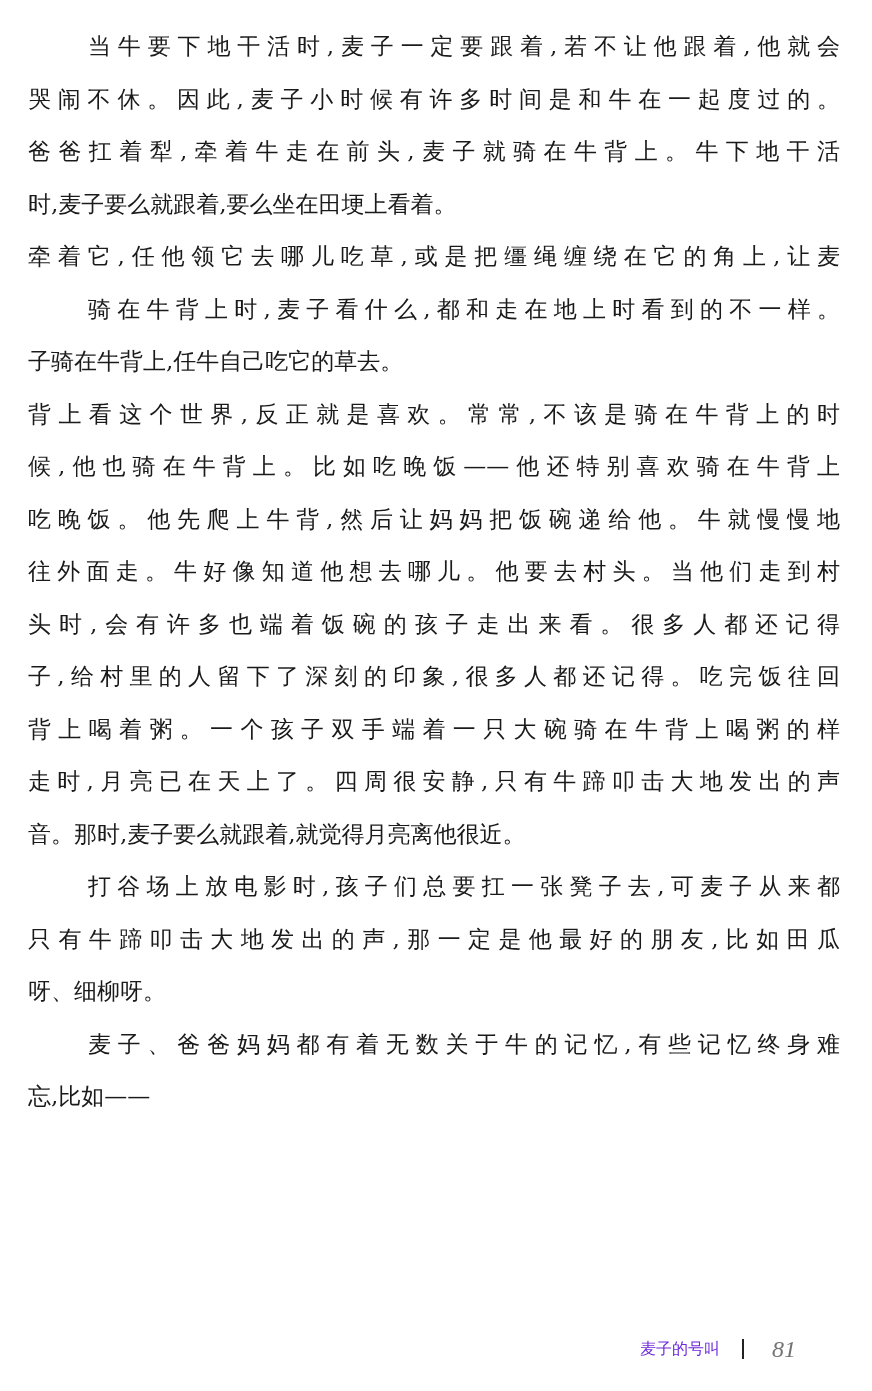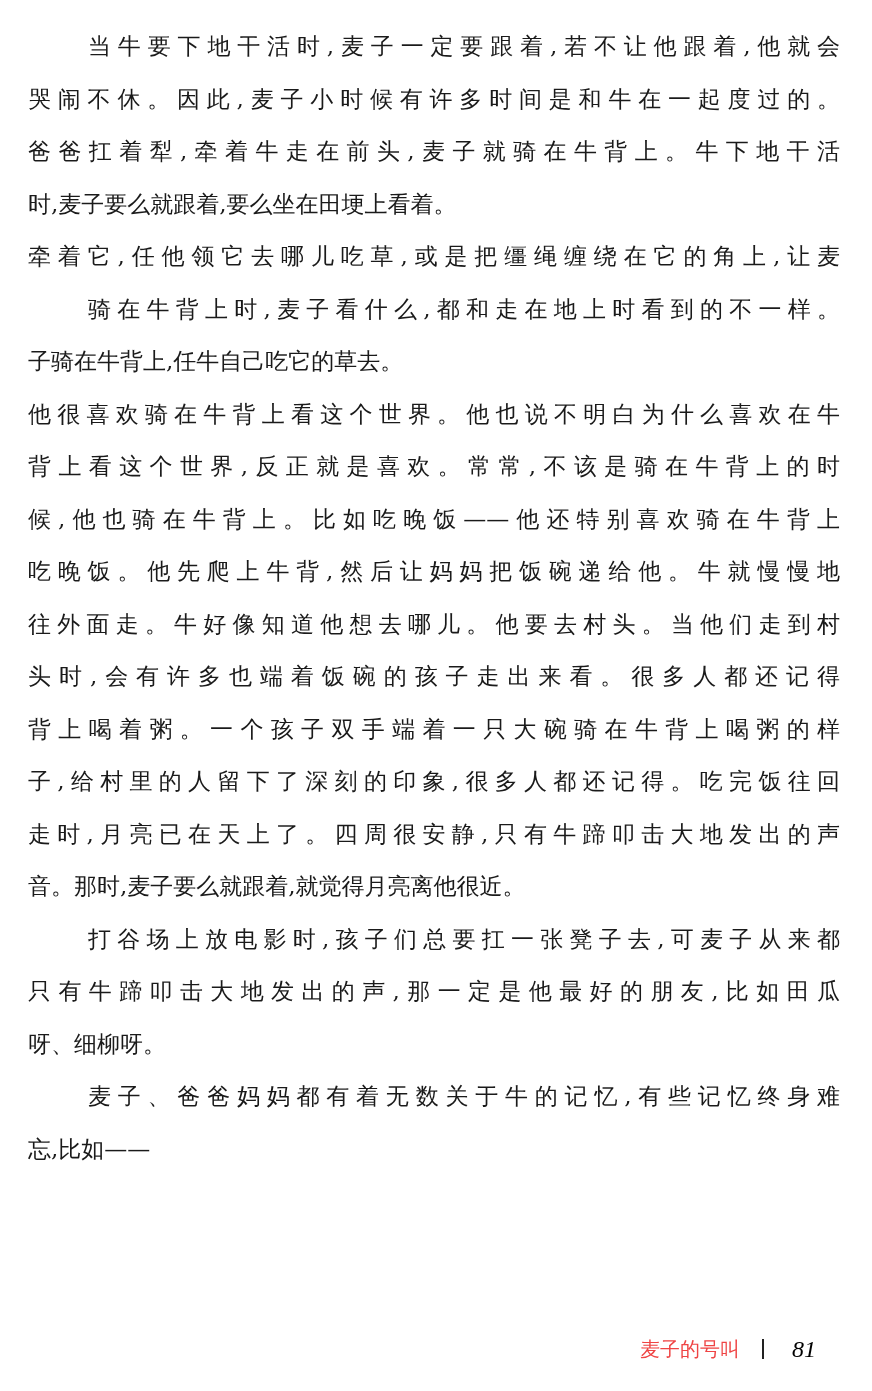--- a/index.html
+++ b/index.html
@@ -7,48 +7,47 @@
          font-family: "DejaVu Serif", "Liberation Serif", serif; color: #1a1a1a; }
   .page { position: absolute; left: 0; top: 0; width: 872px; height: 1391px; }
   .body-text { position: absolute; left: 28px; top: 26px; width: 812px; }
   .line { height: 52.5px; line-height: 40px; font-size: 23px; white-space: nowrap;
           text-align: justify; text-align-last: justify; letter-spacing: 0; }
   .line.indent { padding-left: 60px; }
   .line.last { text-align-last: left; }
   .footer { position: absolute; top: 1334px; left: 640px; height: 30px;
             display: flex; align-items: center; }
   .footer .title { font-family: "DejaVu Sans", "Liberation Sans", sans-serif;
-                   font-size: 20px; color: #ef4444; }
+                   font-size: 16px; color: #6d28d9; }
   .footer .sep { width: 2px; height: 20px; background: #222; margin: 0 28px 0 22px; }
   .footer .num { font-family: "Liberation Serif", serif; font-style: italic;
-                 font-size: 24px; color: #000000; }
+                 font-size: 24px; color: #737373; }
 </style>
 </head>
 <body>
 
 <div class="page">
   <div class="body-text">
 
     <div class="line indent">当牛要下地干活时,麦子一定要跟着,若不让他跟着,他就会</div>
     <div class="line">哭闹不休。因此,麦子小时候有许多时间是和牛在一起度过的。</div>
     <div class="line">爸爸扛着犁,牵着牛走在前头,麦子就骑在牛背上。牛下地干活</div>
     <div class="line last">时,麦子要么就跟着,要么坐在田埂上看着。</div>
 
     <div class="line">牵着它,任他领它去哪儿吃草,或是把缰绳缠绕在它的角上,让麦</div>
     <div class="line indent">骑在牛背上时,麦子看什么,都和走在地上时看到的不一样。</div>
 
     <div class="line last">子骑在牛背上,任牛自己吃它的草去。</div>
-    <div class="line">他很喜欢骑在牛背上看这个世界。他也说不明白为什么喜欢在牛</div>
     <div class="line">背上看这个世界,反正就是喜欢。常常,不该是骑在牛背上的时</div>
     <div class="line">候,他也骑在牛背上。比如吃晚饭——他还特别喜欢骑在牛背上</div>
     <div class="line">吃晚饭。他先爬上牛背,然后让妈妈把饭碗递给他。牛就慢慢地</div>
     <div class="line">往外面走。牛好像知道他想去哪儿。他要去村头。当他们走到村</div>
     <div class="line">头时,会有许多也端着饭碗的孩子走出来看。很多人都还记得</div>
+    <div class="line">子,给村里的人留下了深刻的印象,很多人都还记得。吃完饭往回</div>
     <div class="line">背上喝着粥。一个孩子双手端着一只大碗骑在牛背上喝粥的样</div>
-    <div class="line">子,给村里的人留下了深刻的印象,很多人都还记得。吃完饭往回</div>
     <div class="line">走时,月亮已在天上了。四周很安静,只有牛蹄叩击大地发出的声</div>
     <div class="line last">音。那时,麦子要么就跟着,就觉得月亮离他很近。</div>
 
     <div class="line indent">打谷场上放电影时,孩子们总要扛一张凳子去,可麦子从来都</div>
     <div class="line">只有牛蹄叩击大地发出的声,那一定是他最好的朋友,比如田瓜</div>
     <div class="line last">呀、细柳呀。</div>
 
     <div class="line indent">麦子、爸爸妈妈都有着无数关于牛的记忆,有些记忆终身难</div>
     <div class="line last">忘,比如——</div>
   </div>

